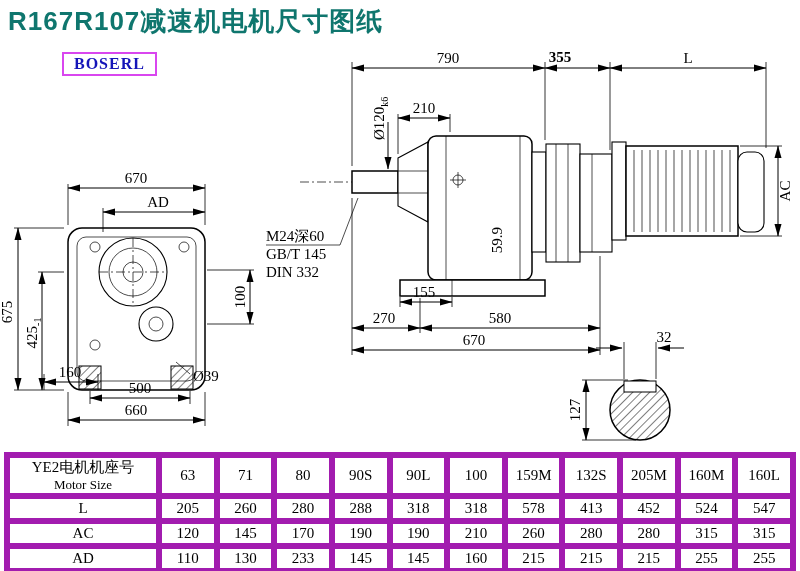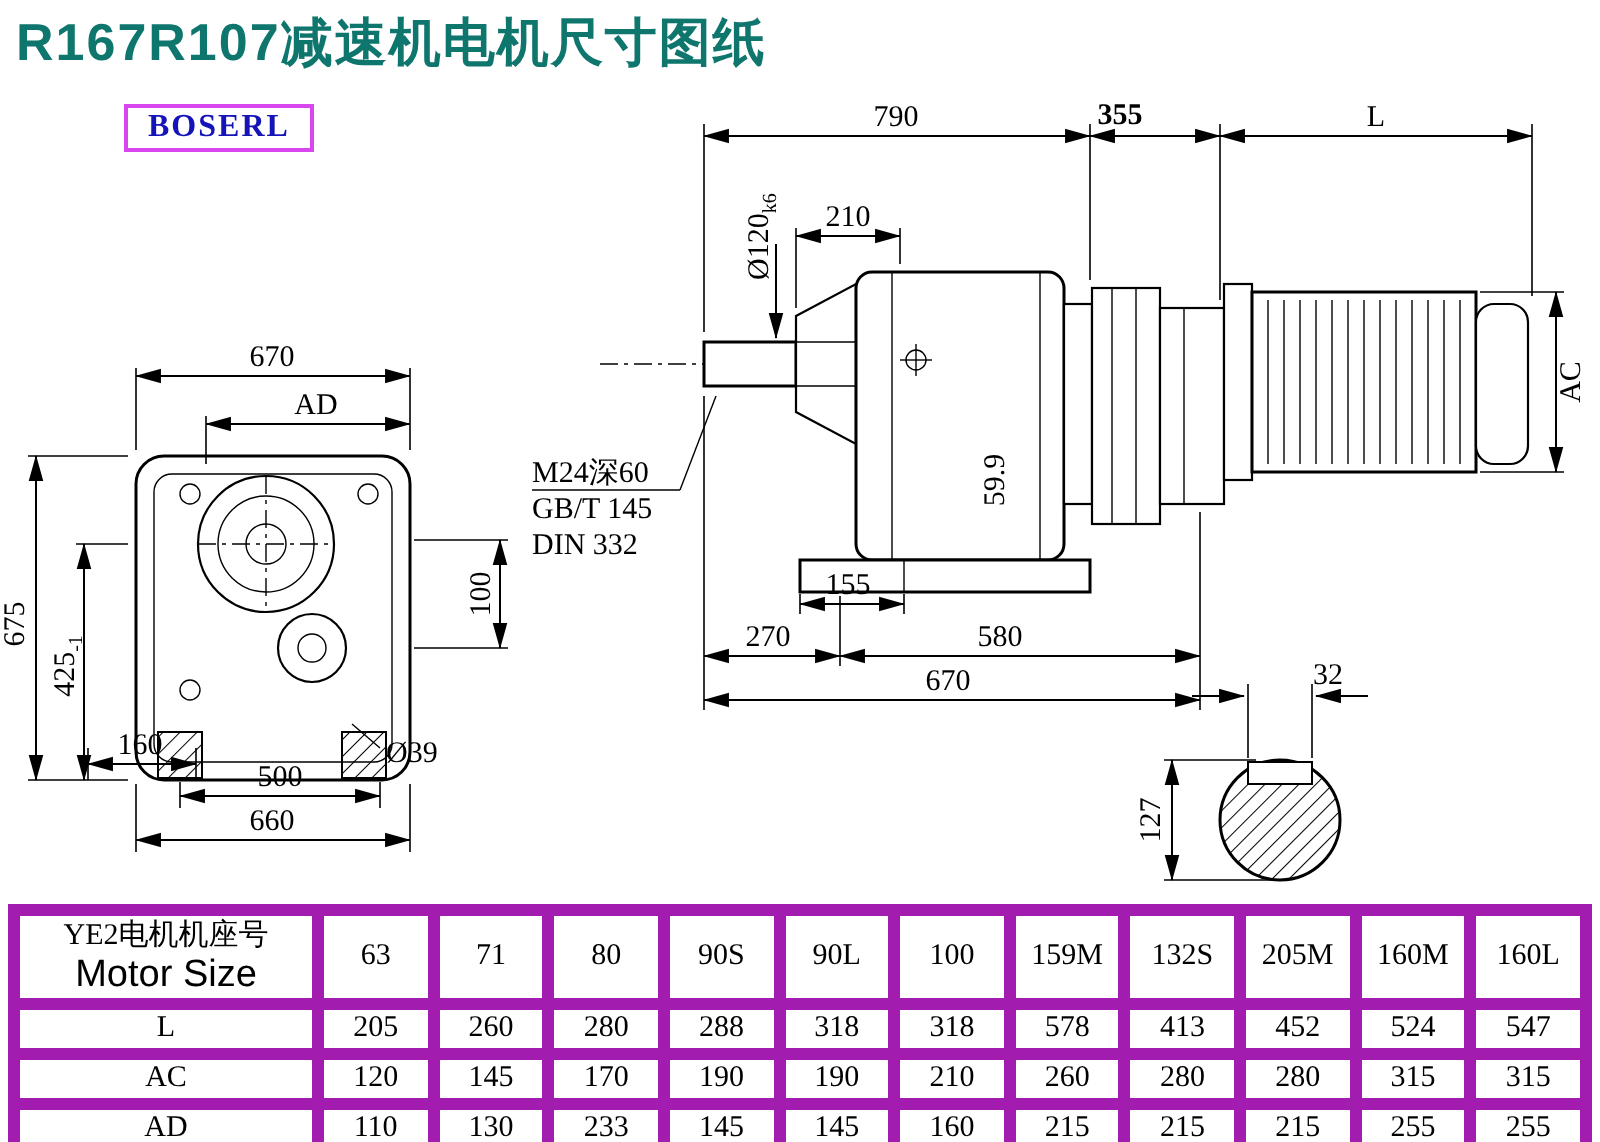--- a/index.html
+++ b/index.html
@@ -33,21 +33,21 @@
     position:absolute; left:4px; top:452px; width:792px;
     border-collapse:collapse; table-layout:fixed;
     font-family:"Liberation Serif","DejaVu Serif",serif;
   }
   .spec-table th, .spec-table td {
     border:6px solid #a21caf; background:#fff; text-align:center;
     font-size:15px; font-weight:normal; height:25px; padding:0;
   }
   .spec-table thead th { height:40px; }
   .label-col { width:152px; }
-  .header-en { font-size:19px; font-family:Liberation Sans, sans-serif; }
+  .header-en { font-size:13px; font-family:Liberation Serif, serif; }
 </style>
 </head>
 <body>
 
 <div class="title">R167R107减速机电机尺寸图纸</div>
 <div class="logo">BOSERL</div>
 
 <svg class="drawing" width="800" height="412" viewBox="0 0 800 412" xmlns="http://www.w3.org/2000/svg">
   <defs>
     <marker id="arr" viewBox="0 0 10 6" markerWidth="13" markerHeight="8" refX="9.6" refY="3" orient="auto-start-reverse">

